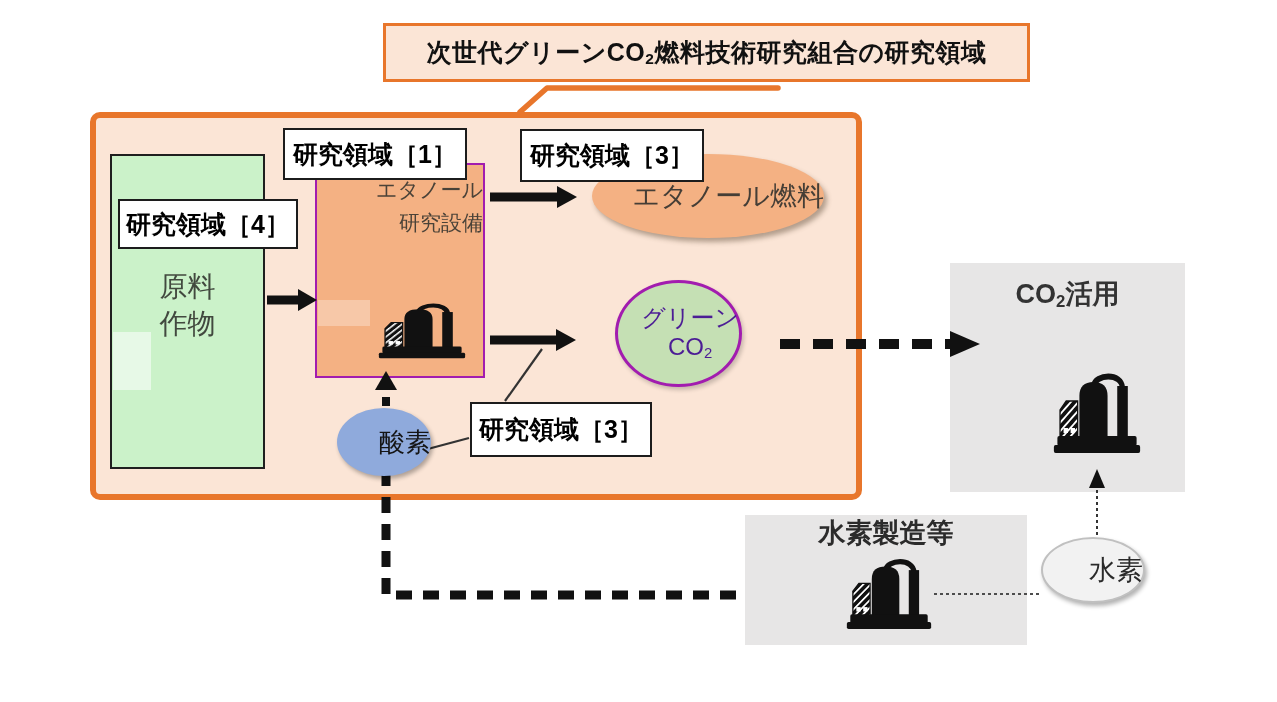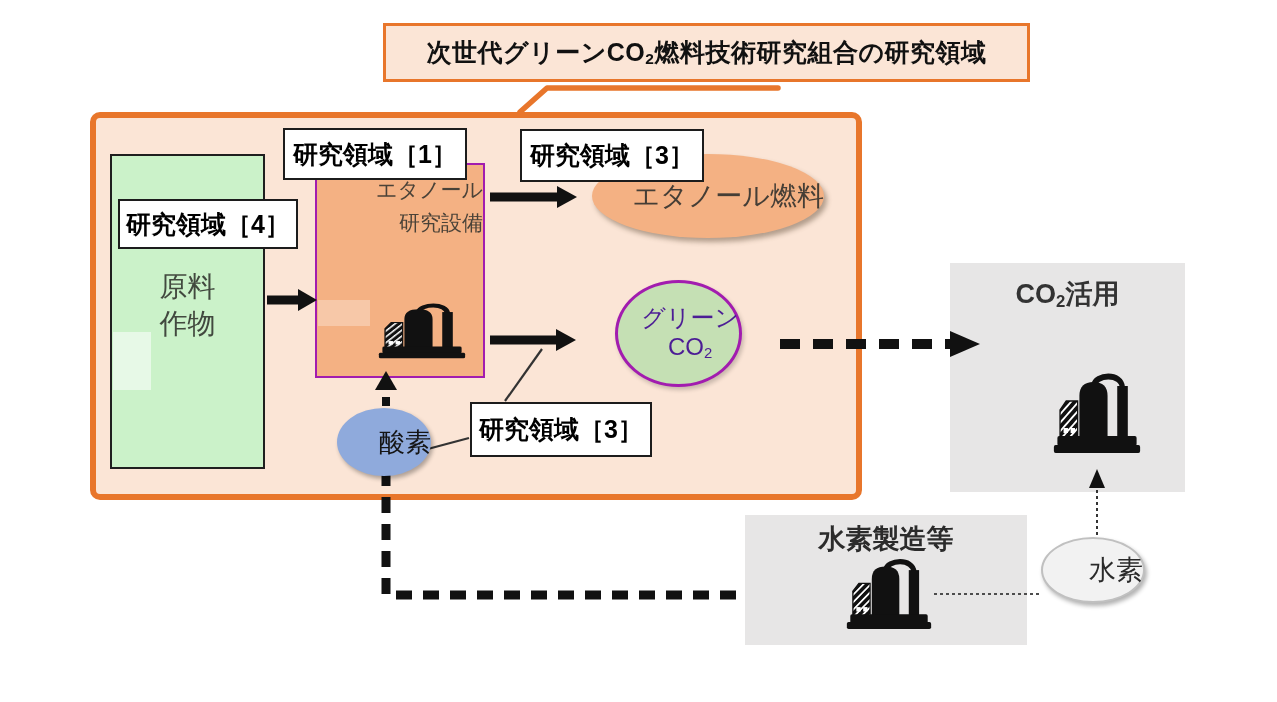--- a/index.html
+++ b/index.html
@@ -27,21 +27,21 @@
     color:#4a4238;text-align:right;padding-top:8px;}
   .preline{white-space:pre-line;}
 
   
   .co2-util-box{left:950px;top:263px;width:235px;height:229px;background:#E7E6E6;
     z-index:2;text-align:center;color:#333;}
   .co2-util-title{margin-top:14px;font-size:27px;font-weight:600;line-height:34px;}
   .co2-util-sub{font-size:26px;font-weight:600;line-height:34px;}
   .h2-box{left:745px;top:515px;width:282px;height:130px;background:#E7E6E6;
     z-index:2;text-align:center;color:#2b2b2b;}
-  .h2-title{margin-top:6px;font-size:27px;font-weight:600;}
+  .h2-title{margin-top:0;font-size:27px;font-weight:600;}
 
   
   .ellipse{border-radius:50%;display:flex;align-items:center;justify-content:flex-end;
     text-align:center;z-index:4;}
   .fuel-ellipse{left:592px;top:154px;width:232px;height:84px;background:#F4B183;
     font-size:27px;font-weight:500;color:#453e36;box-shadow:3px 4px 5px rgba(90,70,50,.45);}
   .co2-circle{left:615px;top:280px;width:127px;height:107px;background:#C5E0B4;
     border:3px solid #a21caf;font-size:24px;line-height:29px;font-weight:500;color:#4c1d95;
     box-shadow:2px 3px 4px rgba(0,0,0,.2);}
   .oxygen-ellipse{left:337px;top:408px;width:94px;height:68px;background:#8FAADC;

